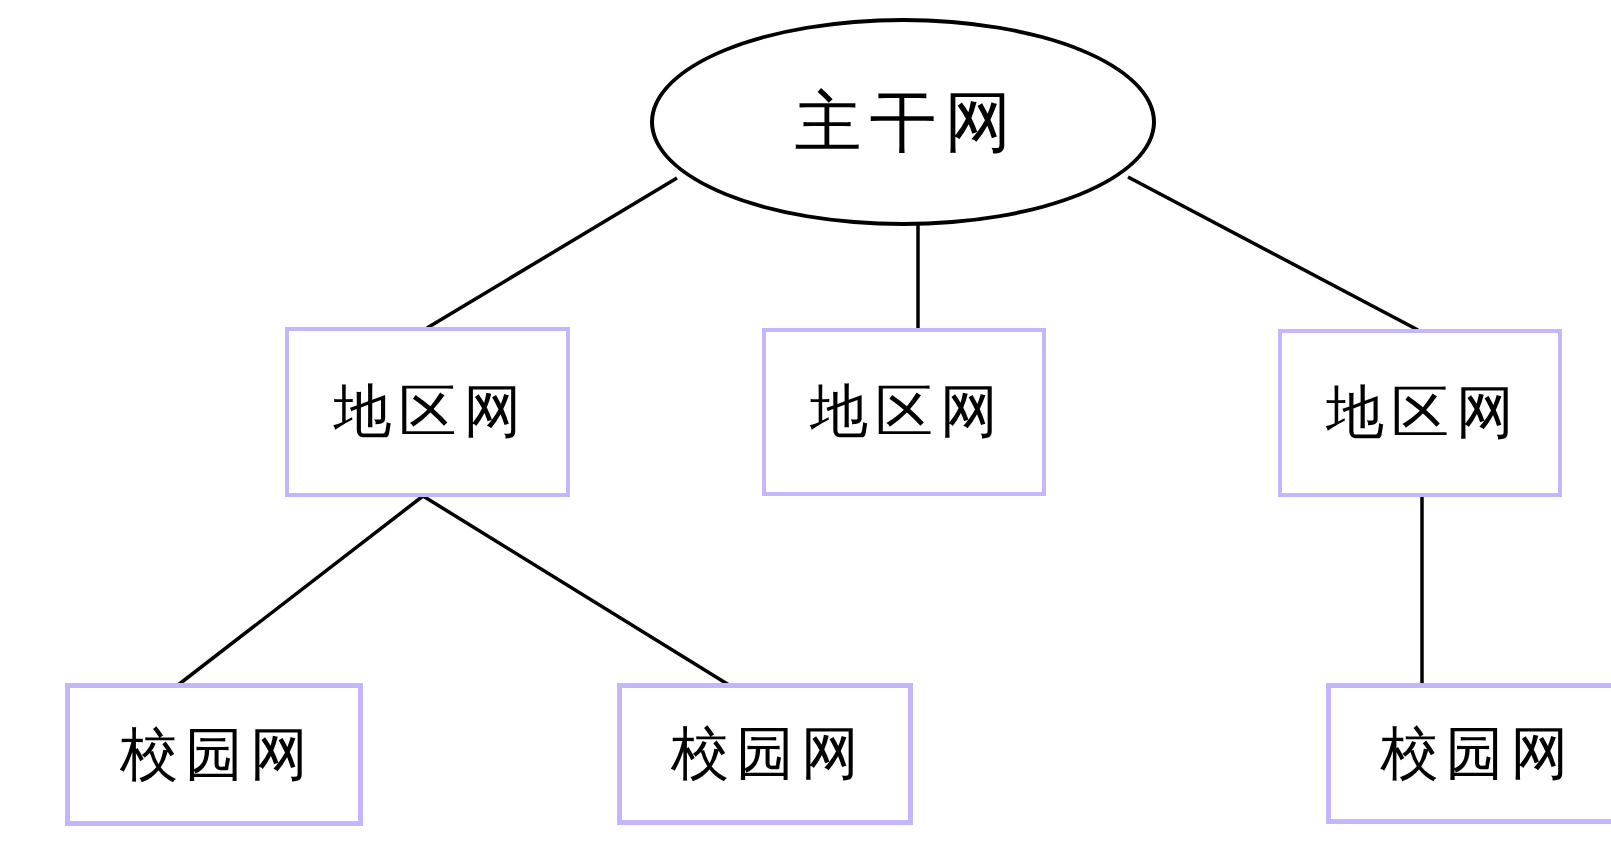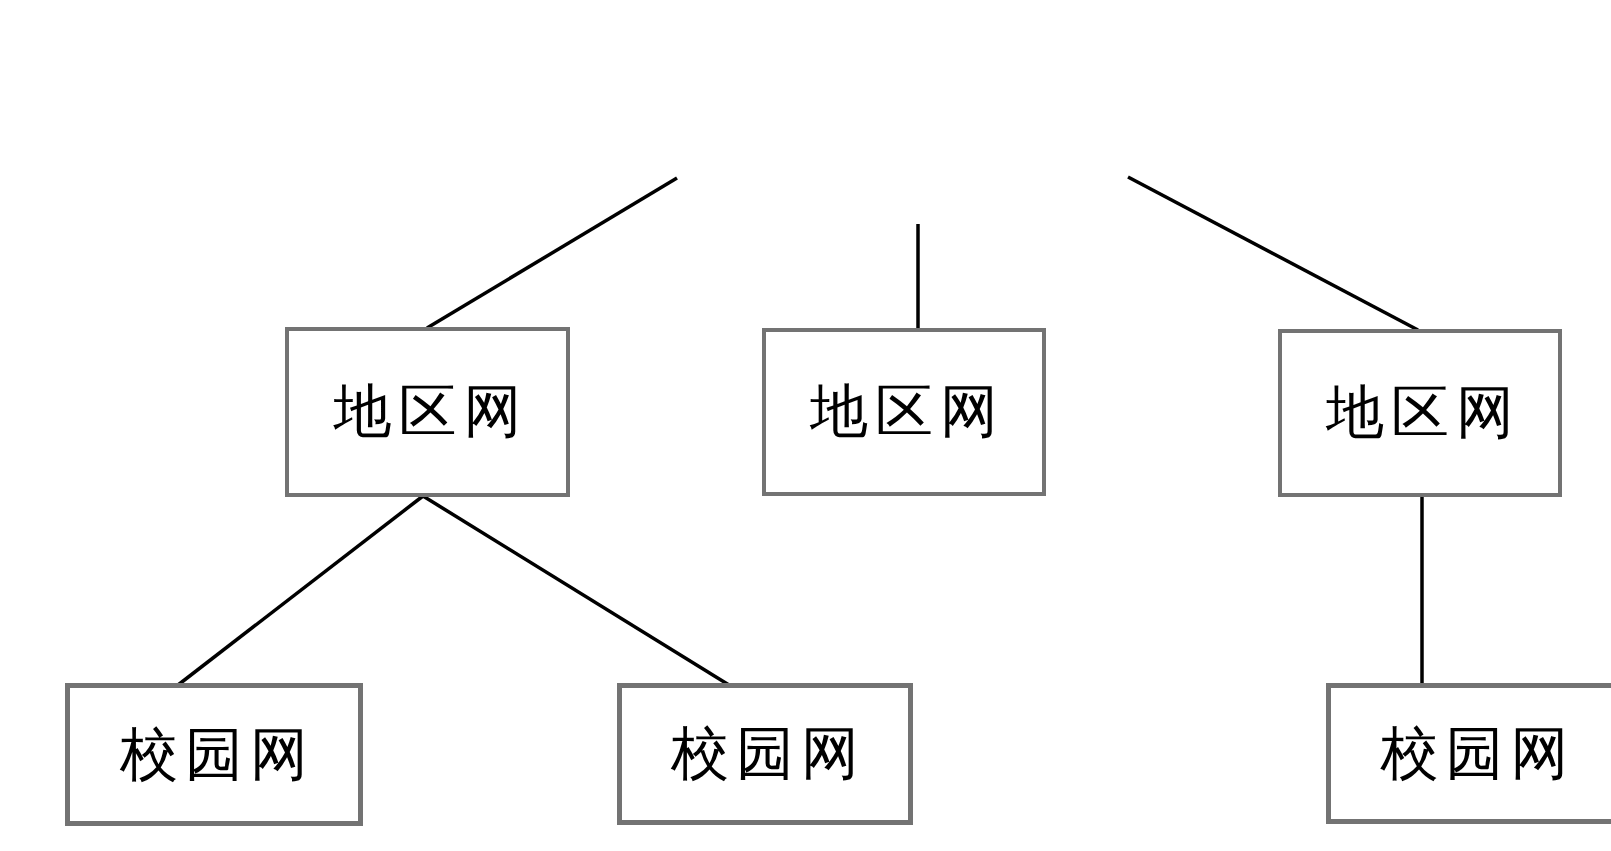--- a/index.html
+++ b/index.html
@@ -38,21 +38,21 @@
   .node-ellipse {
     left: 650px;
     top: 18px;
     width: 506px;
     height: 208px;
     border: 4px solid #000000;
     border-radius: 50%;
     font-size: 67px;
   }
   .node-rect {
-    border: 4px solid #737373;
+    border: 4px solid #c4b5fd;
     font-size: 58px;
   }
   .node-rect-bottom {
     border-width: 5px;
     margin-left: 48px;
   }
   .region-left   { left: 285px;  top: 327px; width: 285px; height: 170px; }
   .region-center { left: 762px;  top: 328px; width: 284px; height: 168px; }
   .region-right  { left: 1278px; top: 329px; width: 284px; height: 168px; }
   .campus-left   { left: 17px;   top: 683px; width: 298px; height: 143px; }
@@ -66,20 +66,23 @@
 
   <svg class="edges-layer" width="1611" height="851" viewBox="0 0 1611 851" xmlns="http://www.w3.org/2000/svg">
     <line x1="677" y1="178" x2="427" y2="328" stroke="#000000" stroke-width="3.5"></line>
     <line x1="918" y1="224" x2="918" y2="330" stroke="#000000" stroke-width="3.5"></line>
     <line x1="1128" y1="177" x2="1418" y2="330" stroke="#000000" stroke-width="3.5"></line>
     <line x1="423" y1="496" x2="178" y2="685" stroke="#000000" stroke-width="3.5"></line>
     <line x1="423" y1="496" x2="729" y2="685" stroke="#000000" stroke-width="3.5"></line>
     <line x1="1422" y1="496" x2="1422" y2="685" stroke="#000000" stroke-width="3.5"></line>
   </svg>
 
+  <div class="node node-ellipse">
+    <span>主干网</span>
+  </div>
 
   <div class="node node-rect region-left">
     <span>地区网</span>
   </div>
 
   <div class="node node-rect region-center">
     <span>地区网</span>
   </div>
 
   <div class="node node-rect region-right">

